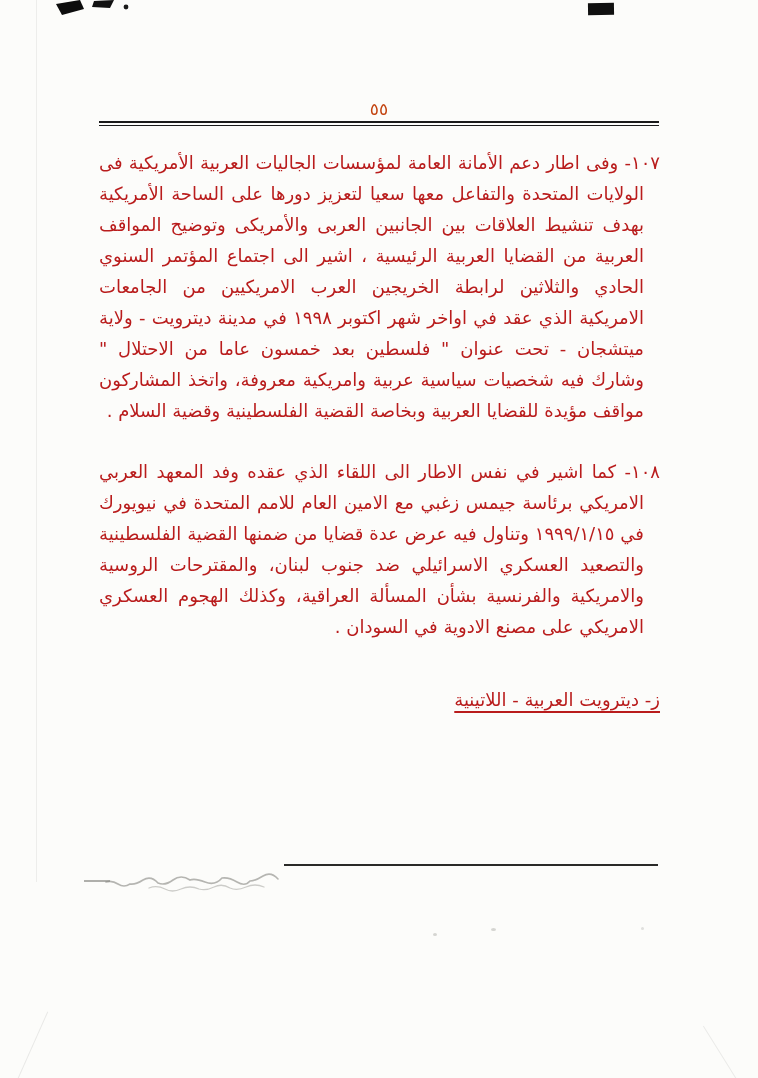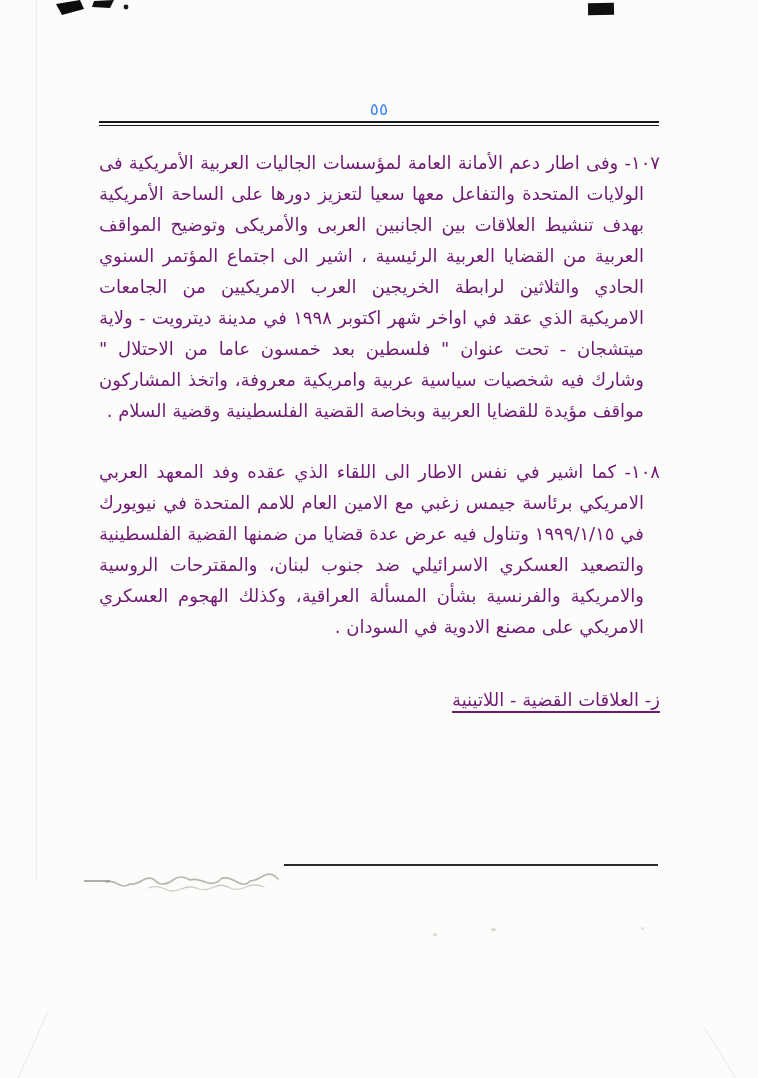--- a/index.html
+++ b/index.html
@@ -41,39 +41,39 @@
     width: 1px; height: 80px; background: rgba(0,0,0,0.07);
     transform: rotate(-32deg);
   }
 
   .page-number {
     position: absolute;
     top: 99px; left: 0; right: 0;
     text-align: center;
     font-size: 17px;
     letter-spacing: 3px;
-    color: #3b82f6;
+    color: #c2410c;
   }
   .header-rule {
     position: absolute;
     top: 121px; left: 99px;
     width: 560px; height: 5px;
     border-top: 2px solid #1a1a1a;
     border-bottom: 1px solid #1a1a1a;
   }
 
   .content {
     position: absolute;
     top: 147px; right: 98px;
     width: 561px;
     direction: rtl;
     text-align: justify;
     font-size: 18px;
     line-height: 31px;
-    color: #701a75;
+    color: #b91c1c;
   }
   .para {
     padding-right: 16px;
     text-indent: -16px;
     margin-bottom: 30px;
   }
   .para-num { white-space: nowrap; }
   .section-heading {
     margin: 42px 0 17px 0;
     text-align: right;
@@ -124,21 +124,21 @@
 
   <div class="page-number">٥٥</div>
   <div class="header-rule"></div>
 
   <div class="content">
 
     <p class="para"><span class="para-num">١٠٧-</span> <span>وفى اطار دعم الأمانة العامة لمؤسسات الجاليات العربية الأمريكية فى الولايات المتحدة والتفاعل معها سعيا لتعزيز دورها على الساحة الأمريكية بهدف تنشيط العلاقات بين الجانبين العربى والأمريكى وتوضيح المواقف العربية من القضايا العربية الرئيسية ، اشير الى اجتماع المؤتمر السنوي الحادي والثلاثين لرابطة الخريجين العرب الامريكيين من الجامعات الامريكية الذي عقد في اواخر شهر اكتوبر ١٩٩٨ في مدينة ديترويت - ولاية ميتشجان - تحت عنوان " فلسطين بعد خمسون عاما من الاحتلال " وشارك فيه شخصيات سياسية عربية وامريكية معروفة، واتخذ المشاركون مواقف مؤيدة للقضايا العربية وبخاصة القضية الفلسطينية وقضية السلام .</span></p>
 
     <p class="para"><span class="para-num">١٠٨-</span> <span>كما اشير في نفس الاطار الى اللقاء الذي عقده وفد المعهد العربي الامريكي برئاسة جيمس زغبي مع الامين العام للامم المتحدة في نيويورك في ١٩٩٩/١/١٥ وتناول فيه عرض عدة قضايا من ضمنها القضية الفلسطينية والتصعيد العسكري الاسرائيلي ضد جنوب لبنان، والمقترحات الروسية والامريكية والفرنسية بشأن المسألة العراقية، وكذلك الهجوم العسكري الامريكي على مصنع الادوية في السودان .</span></p>
 
-    <p class="para section-heading"><span>ز- العلاقات القضية - اللاتينية</span></p>
+    <p class="para section-heading"><span>ز- ديترويت العربية - اللاتينية</span></p>
 
 
   </div>
 
   <div class="footer-rule"></div>
   <div class="footer-dashes"></div>
   <div class="handwriting">
     <svg width="190" height="28" viewBox="0 0 190 28">
       <path d="M186 13 q-7 -8 -15 -3 t-13 5 q-5 6 -13 1 t-15 -4 q-7 8 -17 4 t-15 -2 q-9 -6 -17 0 t-15 3 q-7 -8 -15 -3 t-13 4 q-6 4 -12 0 t-12 -2" fill="none" stroke="#8d8d88" stroke-width="1.6" stroke-linecap="round" opacity="0.8"></path>
       <path d="M172 21 q-9 -4 -18 0 t-16 1 q-8 -5 -16 -1 t-15 2 q-9 -4 -18 0 t-16 0 q-8 -4 -16 -1" fill="none" stroke="#9a9a95" stroke-width="1.3" stroke-linecap="round" opacity="0.6"></path>

